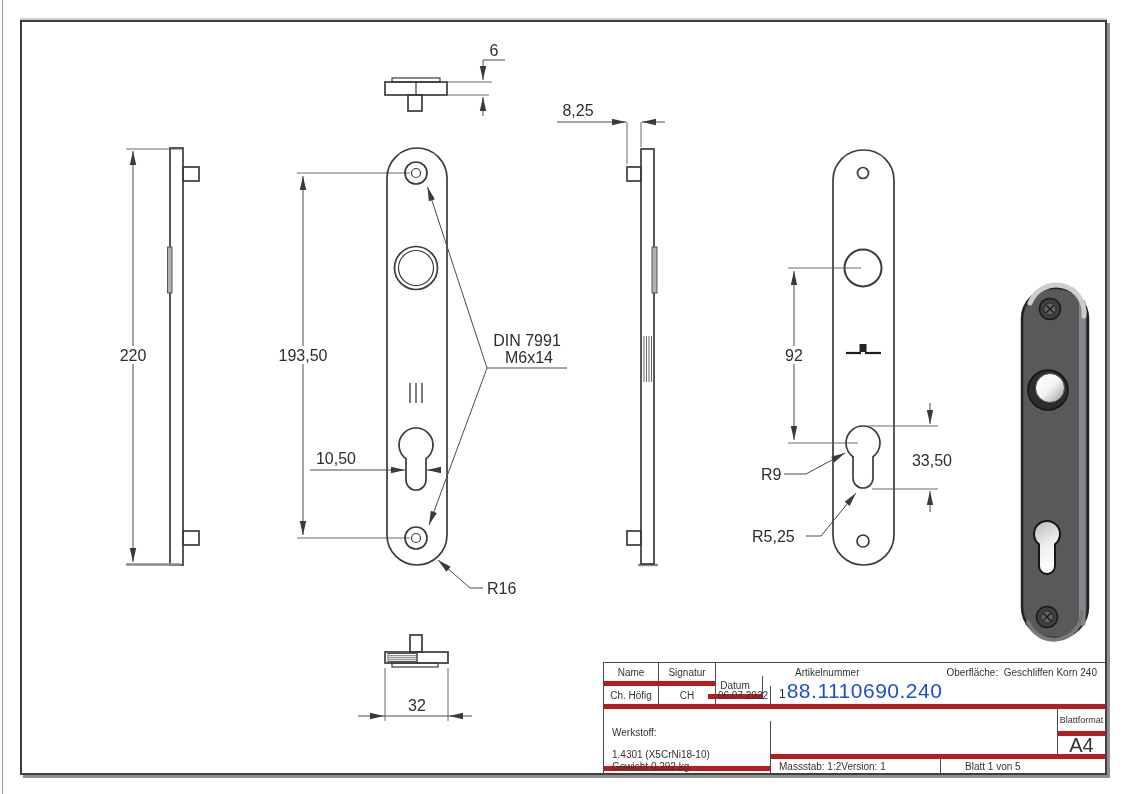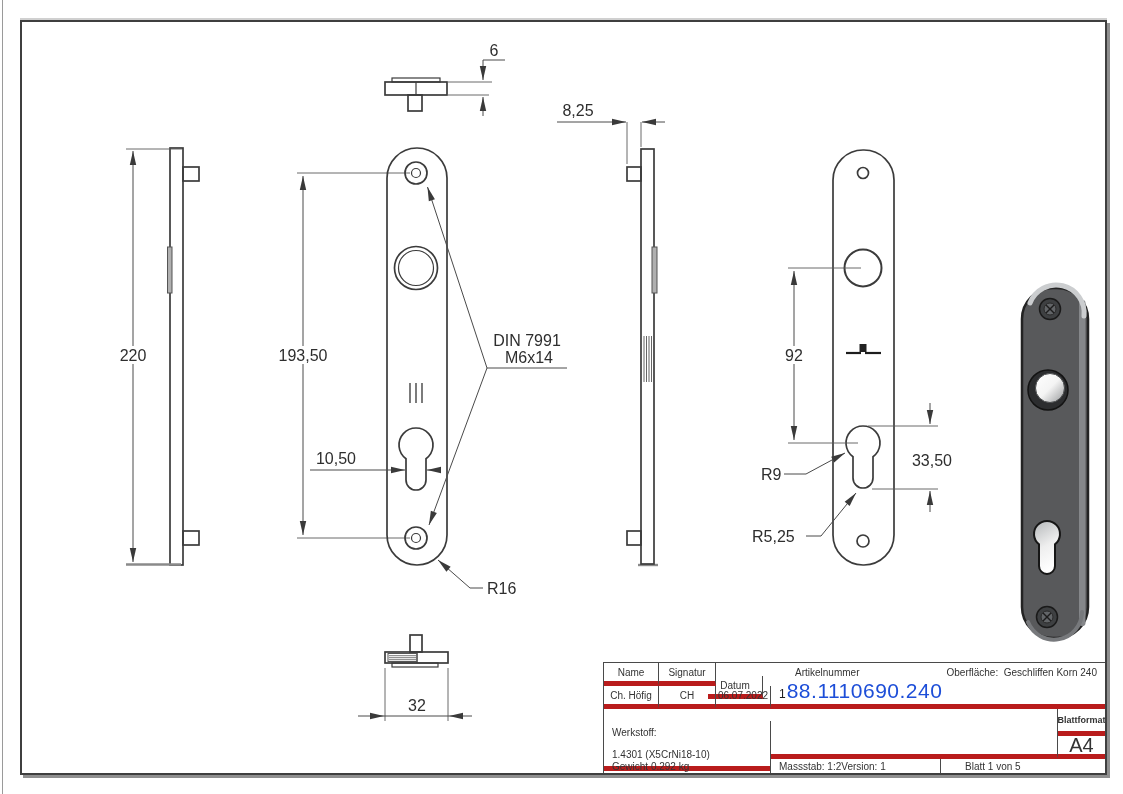--- a/index.html
+++ b/index.html
@@ -253,21 +253,21 @@
         <span>Oberfläche:</span>&nbsp;
         <span>Geschliffen Korn 240</span>
       </span>
     </div>
 
     <div class="cell" style="left:0;top:58px;width:167px;height:50px;justify-content:flex-start;align-items:flex-start;">
       <span style="position:absolute;left:8px;top:6px;">Werkstoff:</span>
       <span style="position:absolute;left:8px;top:28px;">1.4301 (X5CrNi18-10)</span>
     </div>
     <div class="cell" style="left:167px;top:46px;width:287px;height:50px;"></div>
-    <div class="cell" style="left:454px;top:46px;width:47px;height:27px;border-right:none;font-size:9px;font-weight:bold;">Blattformat</div>
+    <div class="cell" style="left:454px;top:46px;width:47px;height:27px;border-right:none;font-size:9px;">Blattformat</div>
     <div class="cell" style="left:454px;top:73px;width:47px;height:23px;border-right:none;font-size:20px;">A4</div>
 
     <div class="cell lalign" style="left:0;top:96px;width:167px;height:14px;border-bottom:none;">Gewicht 0.292 kg</div>
     <div class="cell lalign" style="left:167px;top:96px;width:170px;height:14px;border-bottom:none;">
       <span>Massstab: 1:2</span>
       <span style="">Version: 1</span>
     </div>
     <div class="cell lalign" style="left:337px;top:96px;width:164px;height:14px;border-bottom:none;border-right:none;margin-left:16px;">Blatt 1 von 5</div>
   </div>
 </div>

